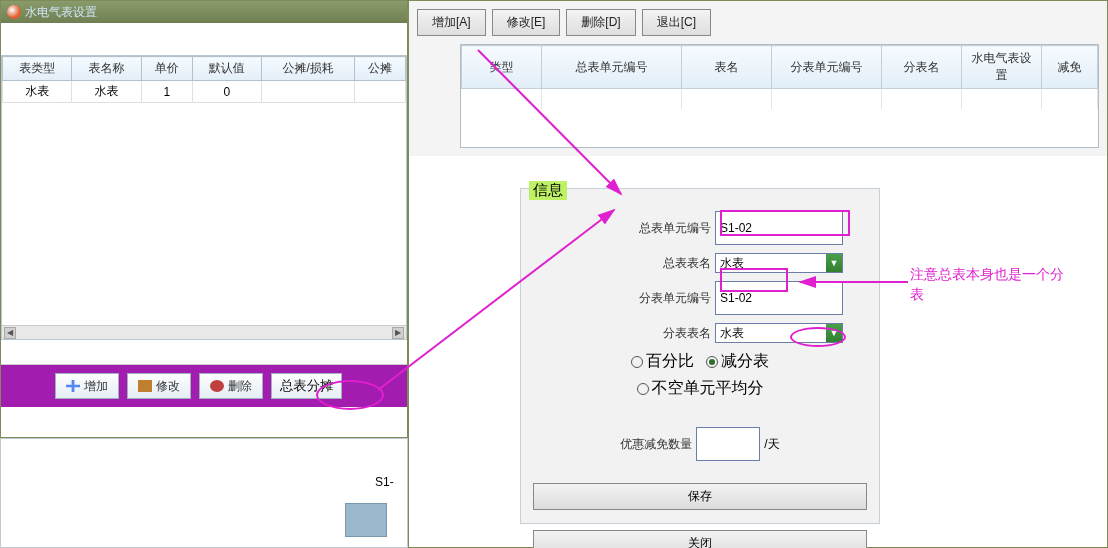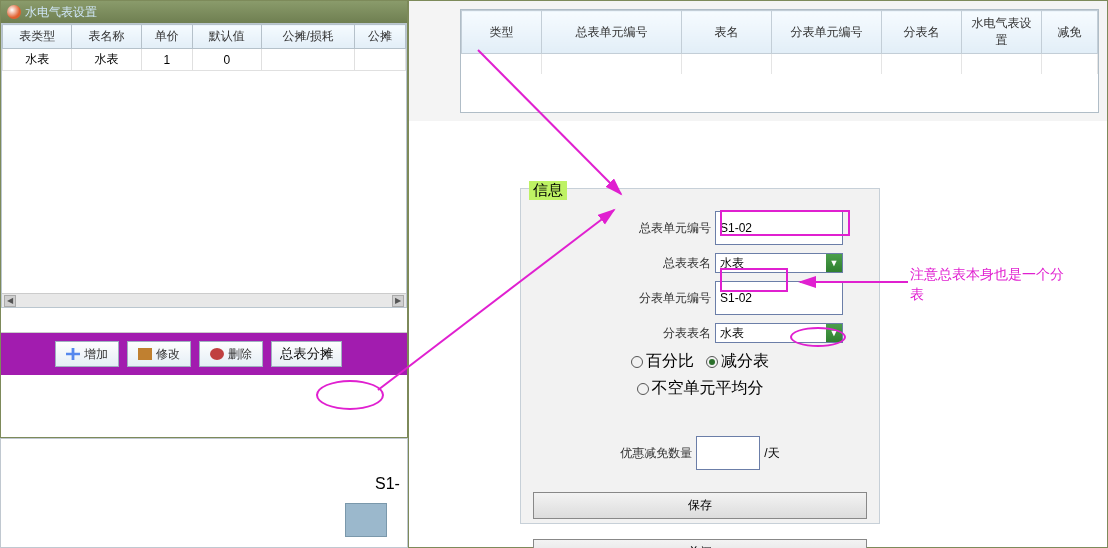--- a/index.html
+++ b/index.html
@@ -27,21 +27,21 @@
   }
   .titlebar-icon {
     width: 14px; height: 14px;
     border-radius: 50%;
     background: radial-gradient(circle at 5px 5px, #fff, #e06030 60%);
     display:inline-block;
   }
 
   
   .left-win { left: 0; top: 0; width: 408px; height: 438px; }
-  .left-body { background:#fff;}
+  .left-body { background:#fff;margin-top:32px;}
   .tbl {
     border: 1px solid #9aa;
     width: 100%;
     font-size: 12px;
     border-collapse: collapse;
     background: #fff;
   }
   .tbl th {
     background: linear-gradient(#f5fbff, #e2eef7);
     border: 1px solid #b5c1ca;
@@ -163,21 +163,21 @@
 
   .below-frag{
     position:absolute; left:0; top:438px; width:408px; height:110px;
     background:#fff; border:1px solid #c0c8d0;
     overflow:hidden;
   }
   .below-frag .bluebox{
     position:absolute; left:344px; top:64px; width:42px; height:34px;
     background:#9bb8cc; border:1px solid #7a98ab;
   }
-  .below-frag .txt1{position:absolute;left:374px;top:36px;font-size:16px;}
+  .below-frag .txt1{position:absolute;left:374px;top:36px;font-size:12px;}
 </style>
 </head>
 <body>
 
 <div class="win left-win">
   <div class="titlebar">
     <span class="titlebar-icon"></span>
     <span>水电气表设置</span>
   </div>
   <div class="left-body">
@@ -230,20 +230,26 @@
   </div>
 </div>
 
 <div class="below-frag">
   <span class="txt1">S1-</span>
   <div class="bluebox"></div>
 </div>
 
 <div class="win right-win">
   <div class="right-body">
+    <div class="top-btns">
+      <button class="a-btn">增加[A]</button>
+      <button class="a-btn">修改[E]</button>
+      <button class="a-btn">删除[D]</button>
+      <button class="a-btn">退出[C]</button>
+    </div>
     <div class="r-tbl-wrap">
       <table class="r-tbl">
         <thead>
             <tr>
           <th style="width:80px">类型</th>
           <th style="width:140px">总表单元编号</th>
           <th style="width:90px">表名</th>
           <th style="width:110px">分表单元编号</th>
           <th style="width:80px">分表名</th>
           <th style="width:80px">水电气表设置</th>
@@ -306,21 +312,21 @@
       <span>减分表</span>
     </div>
   </div>
   <div class="radios">
     <div class="radio">
       <span class="dot"></span>
       <span>不空单元平均分</span>
     </div>
   </div>
 
-  <div class="frow" style="justify-content:center;margin-top:37px;">
+  <div class="frow" style="justify-content:center;margin-top:28px;">
     <label style="flex:0 0 auto;">优惠减免数量</label>
     <input class="txt" style="width: 64px;" value="">
     <span>/天</span>
   </div>
 
   <div class="field-btns">
     <button class="f-btn">保存</button>
     <button class="f-btn">关闭</button>
   </div>
 </div>

